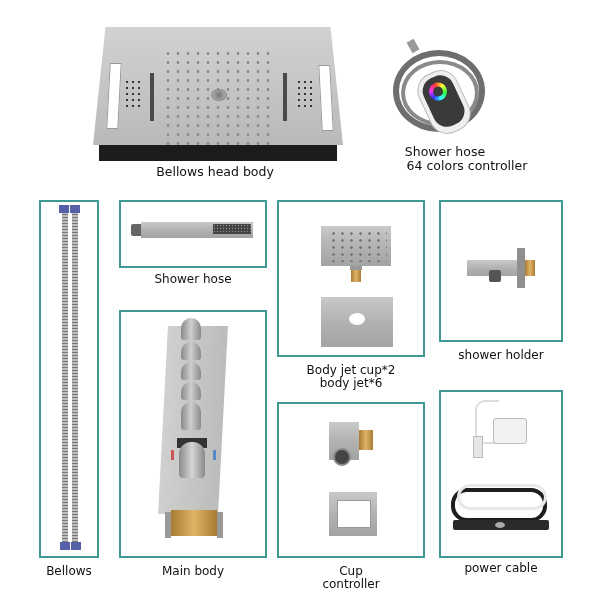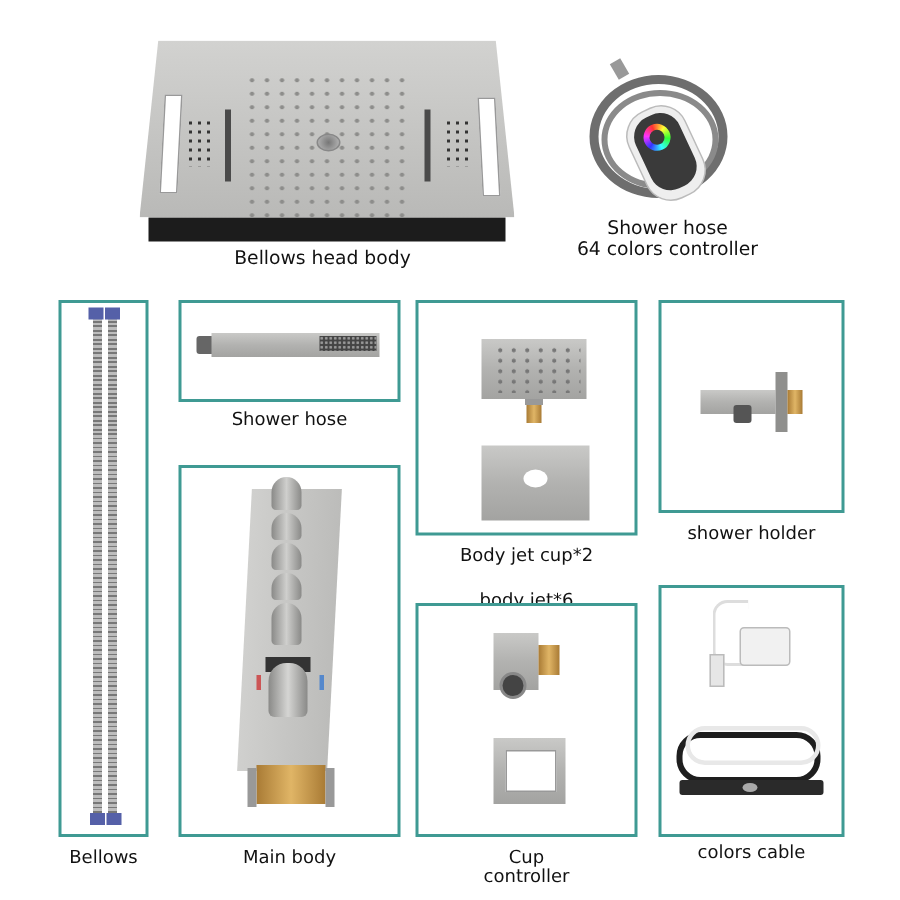--- a/index.html
+++ b/index.html
@@ -39,21 +39,21 @@
   <div class="abs" style="left:8px;top:10px;width:92px;height:82px;border-radius:50%;border:6px solid #6e6e6e;box-sizing:border-box;"></div>
   <div class="abs" style="left:16px;top:20px;width:78px;height:66px;border-radius:50%;border:4px solid #8a8a8a;box-sizing:border-box;"></div>
   <div class="abs" style="left:24px;top:0px;width:8px;height:12px;background:#999;transform:rotate(-30deg);"></div>
   <div class="abs" style="left:38px;top:30px;width:40px;height:62px;border-radius:18px;background:#eee;border:1px solid #bbb;transform:rotate(-25deg);">
     <div class="abs" style="left:4px;top:4px;width:32px;height:52px;border-radius:14px;background:#3a3a3a;"></div>
     <div class="abs" style="left:10px;top:10px;width:18px;height:18px;border-radius:50%;background:conic-gradient(#f33,#ff3,#3f3,#3ff,#33f,#f3f,#f33);"></div>
     <div class="abs" style="left:14px;top:14px;width:10px;height:10px;border-radius:50%;background:#3a3a3a;"></div>
   </div>
 </div>
 <div class="label" style="left:380px;top:145px;width:130px;font-size:12.5px;">Shower hose</div>
-<div class="label" style="left:370px;top:159px;width:150px;font-size:12.5px;">64 colors controller</div>
+<div class="label" style="left:392px;top:159px;width:150px;font-size:12.5px;">64 colors controller</div>
 
 <div class="box" style="left:39px;top:200px;width:60px;height:358px;">
   <div class="abs" style="left:21px;top:10px;width:6px;height:330px;background:repeating-linear-gradient(0deg,#777 0 1px,#bdbdbd 1px 3px);"></div>
   <div class="abs" style="left:31px;top:10px;width:6px;height:330px;background:repeating-linear-gradient(0deg,#777 0 1px,#bdbdbd 1px 3px);"></div>
   <div class="abs" style="left:18px;top:3px;width:10px;height:8px;background:#5560a8;"></div>
   <div class="abs" style="left:29px;top:3px;width:10px;height:8px;background:#5560a8;"></div>
   <div class="abs" style="left:19px;top:340px;width:10px;height:8px;background:#5560a8;"></div>
   <div class="abs" style="left:30px;top:340px;width:10px;height:8px;background:#5560a8;"></div>
 </div>
 <div class="label" style="left:34px;top:564px;width:70px;">Bellows</div>
@@ -68,21 +68,21 @@
 <div class="box" style="left:277px;top:200px;width:148px;height:157px;">
   <div class="abs steel" style="left:42px;top:24px;width:70px;height:40px;"></div>
   <div class="abs" style="left:50px;top:28px;width:58px;height:32px;background-image:radial-gradient(circle,#777 1.2px,transparent 1.5px);background-size:9px 7px;"></div>
   <div class="abs" style="left:71px;top:64px;width:12px;height:4px;background:#999;"></div>
   <div class="abs brass" style="left:72px;top:68px;width:10px;height:12px;"></div>
   <div class="abs steel" style="left:42px;top:95px;width:72px;height:50px;">
     <div class="abs" style="left:28px;top:16px;width:16px;height:12px;border-radius:50%;background:#fff;"></div>
   </div>
 </div>
 <div class="label" style="left:290px;top:363px;width:122px;">Body jet cup*2</div>
-<div class="label" style="left:290px;top:393px;width:122px;">body jet*6</div>
+<div class="label" style="left:290px;top:376px;width:122px;">body jet*6</div>
 
 <div class="box" style="left:439px;top:200px;width:124px;height:142px;">
   <div class="abs steel" style="left:26px;top:58px;width:50px;height:16px;"></div>
   <div class="abs" style="left:48px;top:68px;width:12px;height:12px;background:#555;border-radius:2px;"></div>
   <div class="abs" style="left:76px;top:46px;width:8px;height:40px;background:#8f8f8d;"></div>
   <div class="abs brass" style="left:84px;top:58px;width:10px;height:16px;"></div>
 </div>
 <div class="label" style="left:445px;top:348px;width:112px;">shower holder</div>
 
 <div class="box" style="left:119px;top:310px;width:148px;height:248px;">
@@ -116,13 +116,13 @@
 <div class="box" style="left:439px;top:390px;width:124px;height:168px;">
   <div class="abs" style="left:34px;top:8px;width:22px;height:40px;border:2px solid #ddd;border-right:none;border-radius:10px 0 0 10px;"></div>
   <div class="abs" style="left:52px;top:26px;width:32px;height:24px;background:#f1f1f1;border:1px solid #bbb;border-radius:3px;"></div>
   <div class="abs" style="left:32px;top:44px;width:8px;height:20px;background:#e6e6e6;border:1px solid #bbb;"></div>
   <div class="abs" style="left:10px;top:96px;width:96px;height:34px;border-radius:16px;border:4px solid #1e1e1e;box-sizing:border-box;"></div>
   <div class="abs" style="left:16px;top:92px;width:90px;height:26px;border-radius:14px;border:3px solid #e8e8e8;box-sizing:border-box;"></div>
   <div class="abs" style="left:12px;top:128px;width:96px;height:10px;background:#2a2a2a;border-radius:2px;">
     <div class="abs" style="left:42px;top:2px;width:10px;height:6px;border-radius:50%;background:#aaa;"></div>
   </div>
 </div>
-<div class="label" style="left:445px;top:561px;width:112px;">colors cable</div>
+<div class="label" style="left:445px;top:561px;width:112px;">power cable</div>
 
 </body></html>

